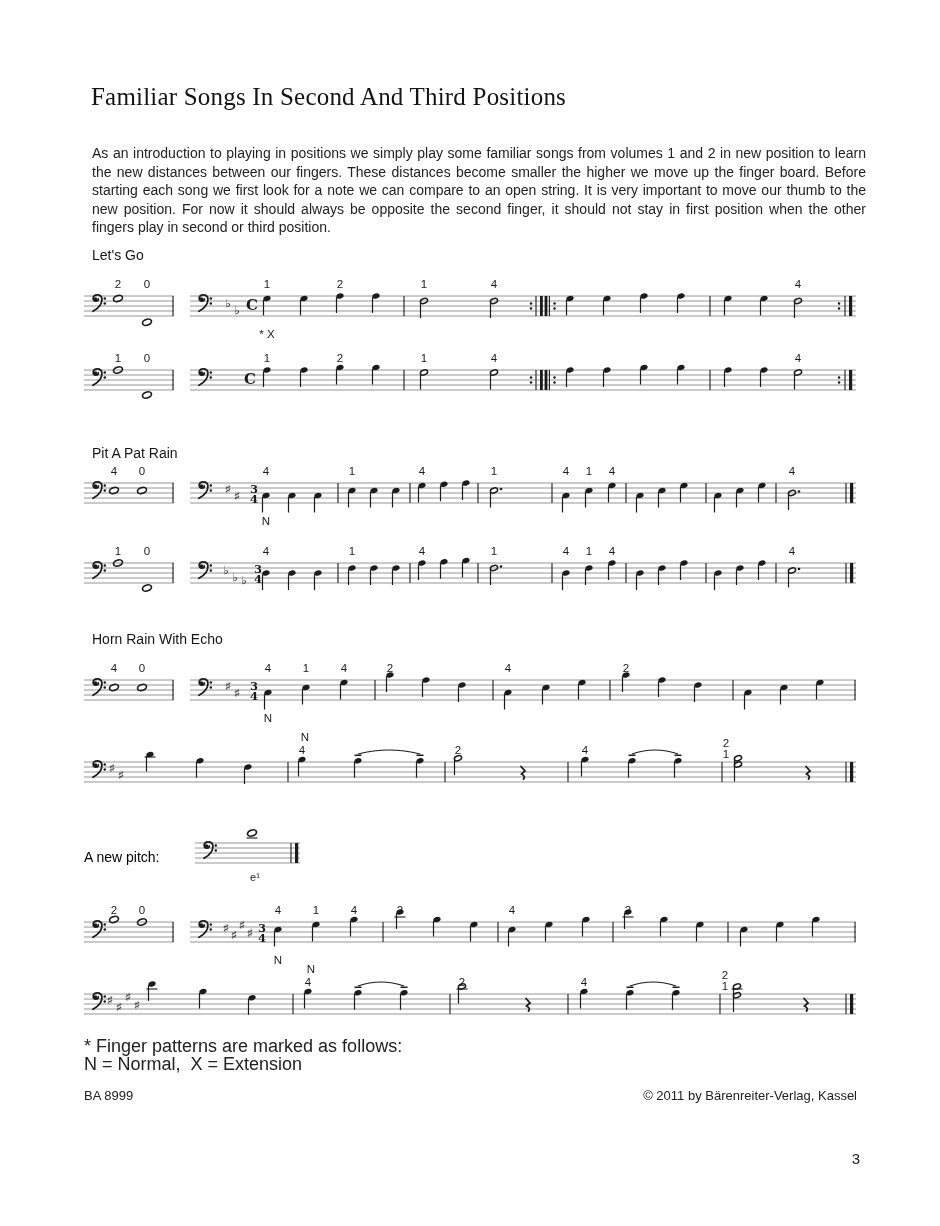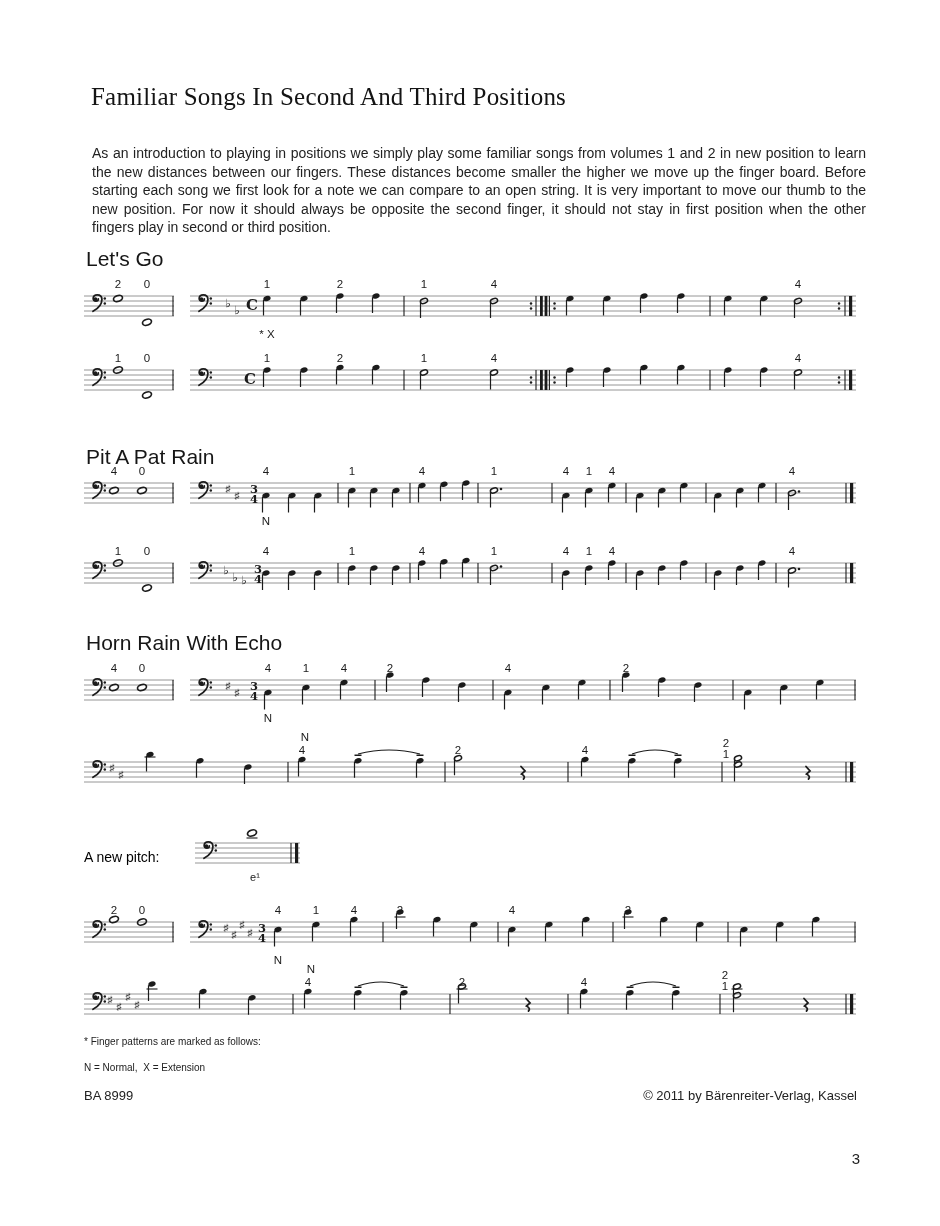--- a/index.html
+++ b/index.html
@@ -3,42 +3,42 @@
 <meta charset="utf-8">
 <style>
   html,body{margin:0;padding:0;background:#e8e8e8;}
   .page{position:relative;width:940px;height:1226px;background:#ffffff;margin:0 auto;
         font-family:"Liberation Sans","DejaVu Sans",sans-serif;color:#1c1c1c;overflow:hidden;}
   .abs{position:absolute;}
   .title{left:84px;top:76px;width:780px;font-family:"Liberation Serif","DejaVu Serif",serif;
          font-size:25px;font-weight:normal;color:#141414;letter-spacing:.2px;margin:7px;}
   .intro{left:84px;top:136px;width:774px;font-size:14px;line-height:18.6px;
          text-align:justify;color:#222;margin:8px;}
-  .song-heading{font-size:21px;font-weight:normal;color:#161616;margin:0;left:86px;}
+  .song-heading{font-size:14px;font-weight:normal;color:#161616;margin:0;left:92px;}
   .small-label{font-size:14px;color:#000000;}
-  .footnote{left:84px;font-size:10px;color:#222;white-space:pre;}
+  .footnote{left:84px;font-size:18px;color:#222;white-space:pre;}
   .footer{font-size:13px;color:#222;top:1088px;}
   .pagenum{left:820px;top:1150px;width:40px;text-align:right;font-size:15px;color:#222;}
   #music-host{left:0;top:0;width:940px;height:1226px;pointer-events:none;}
 </style>
 </head>
 <body>
 
 <div class="page">
   <h1 class="abs title">Familiar Songs In Second And Third Positions</h1>
   <p class="abs intro">As an introduction to playing in positions we simply play some familiar songs from volumes 1 and 2 in new position to learn the new distances between our fingers. These distances become smaller the higher we move up the finger board. Before starting each song we first look for a note we can compare to an open string. It is very important to move our thumb to the new position. For now it should always be opposite the second finger, it should not stay in first position when the other fingers play in second or third position.</p>
 
   <h2 class="abs song-heading" style="top:247px;">Let's Go</h2>
   <h2 class="abs song-heading" style="top:436px;margin-top:9px;">Pit A Pat Rain</h2>
   <h2 class="abs song-heading" style="top:631px;">Horn Rain With Echo</h2>
 
   <div class="abs small-label" style="left:84px;top:849px;">A new pitch:</div>
 
   <div class="abs footnote" style="top:1036px;">* Finger patterns are marked as follows:</div>
-  <div class="abs footnote" style="top:1054px;margin-top:8px;">N = Normal,  X = Extension</div>
+  <div class="abs footnote" style="top:1054px;">N = Normal,  X = Extension</div>
 
   <div class="abs footer" style="left:84px;">BA 8999</div>
   <div class="abs footer" style="left:457px;width:400px;text-align:right;">© 2011 by Bärenreiter-Verlag, Kassel</div>
 
   <div class="abs pagenum">3</div>
 
   <div id="music-host" class="abs"><svg width="940" height="1226" viewBox="0 0 940 1226">
         <g>
           <line x1="84" y1="296" x2="174" y2="296" stroke="#8a8a8a" stroke-width="0.9"></line>
           <line x1="84" y1="301" x2="174" y2="301" stroke="#8a8a8a" stroke-width="0.9"></line>

